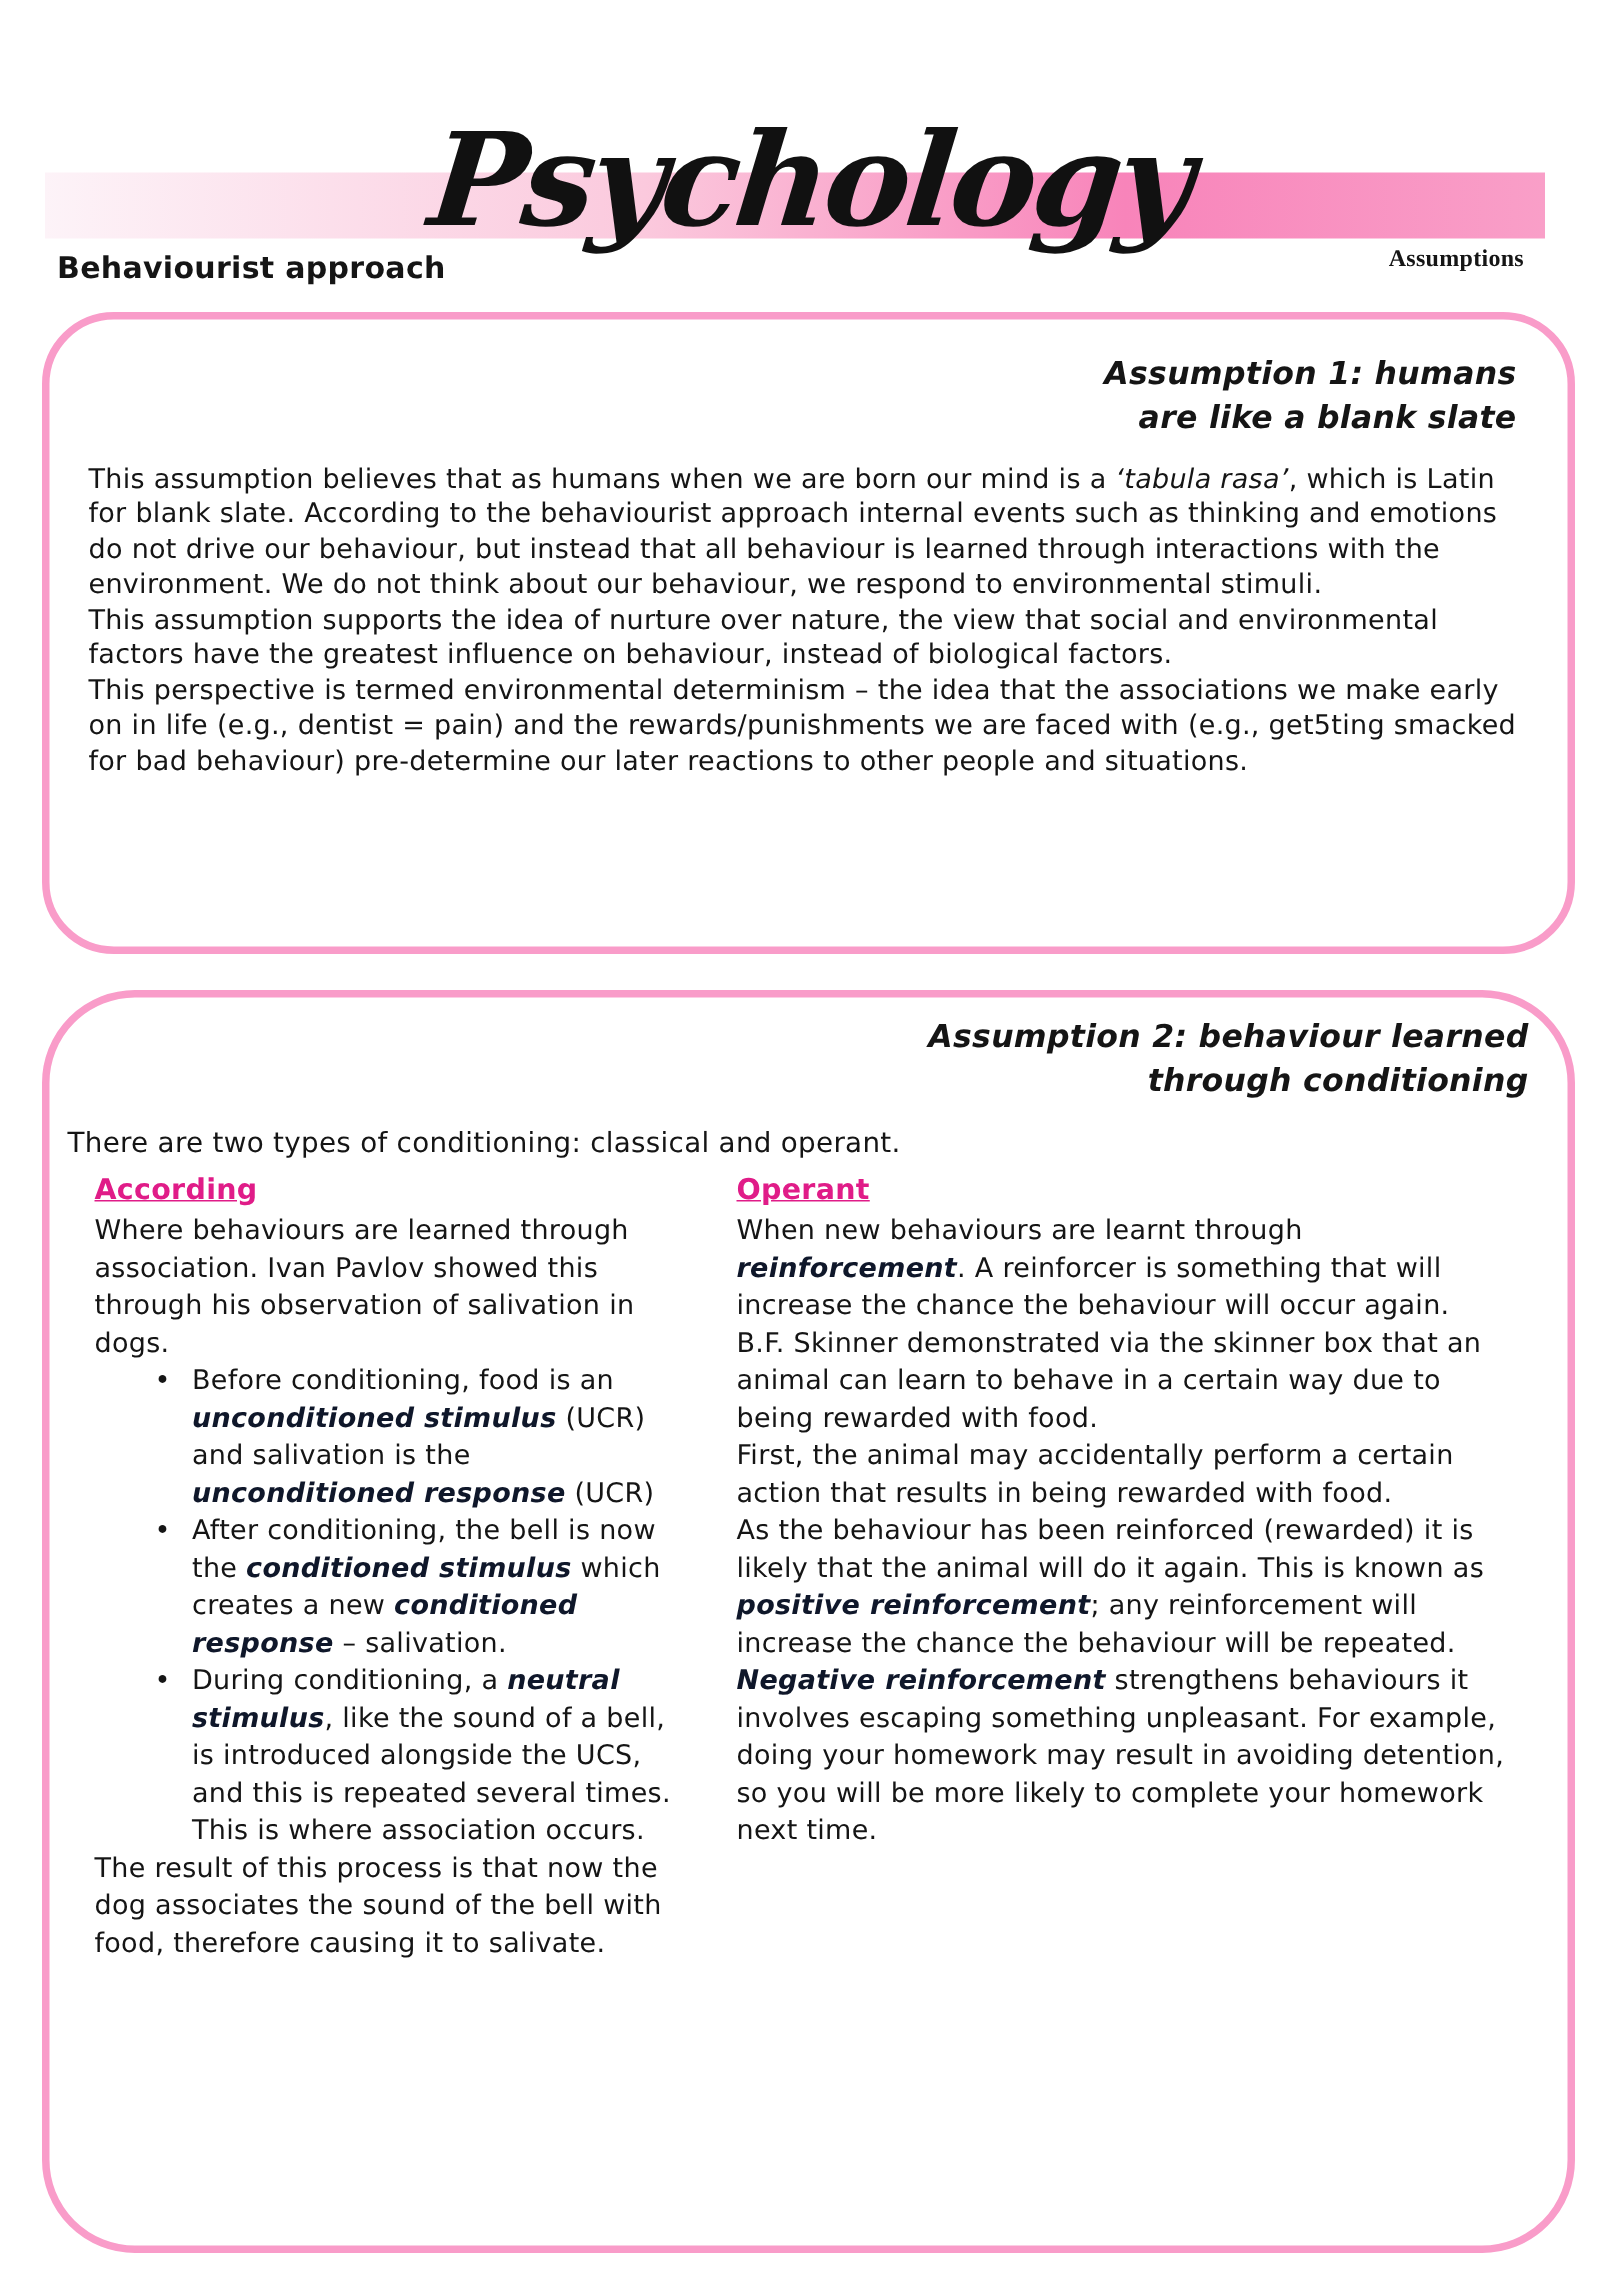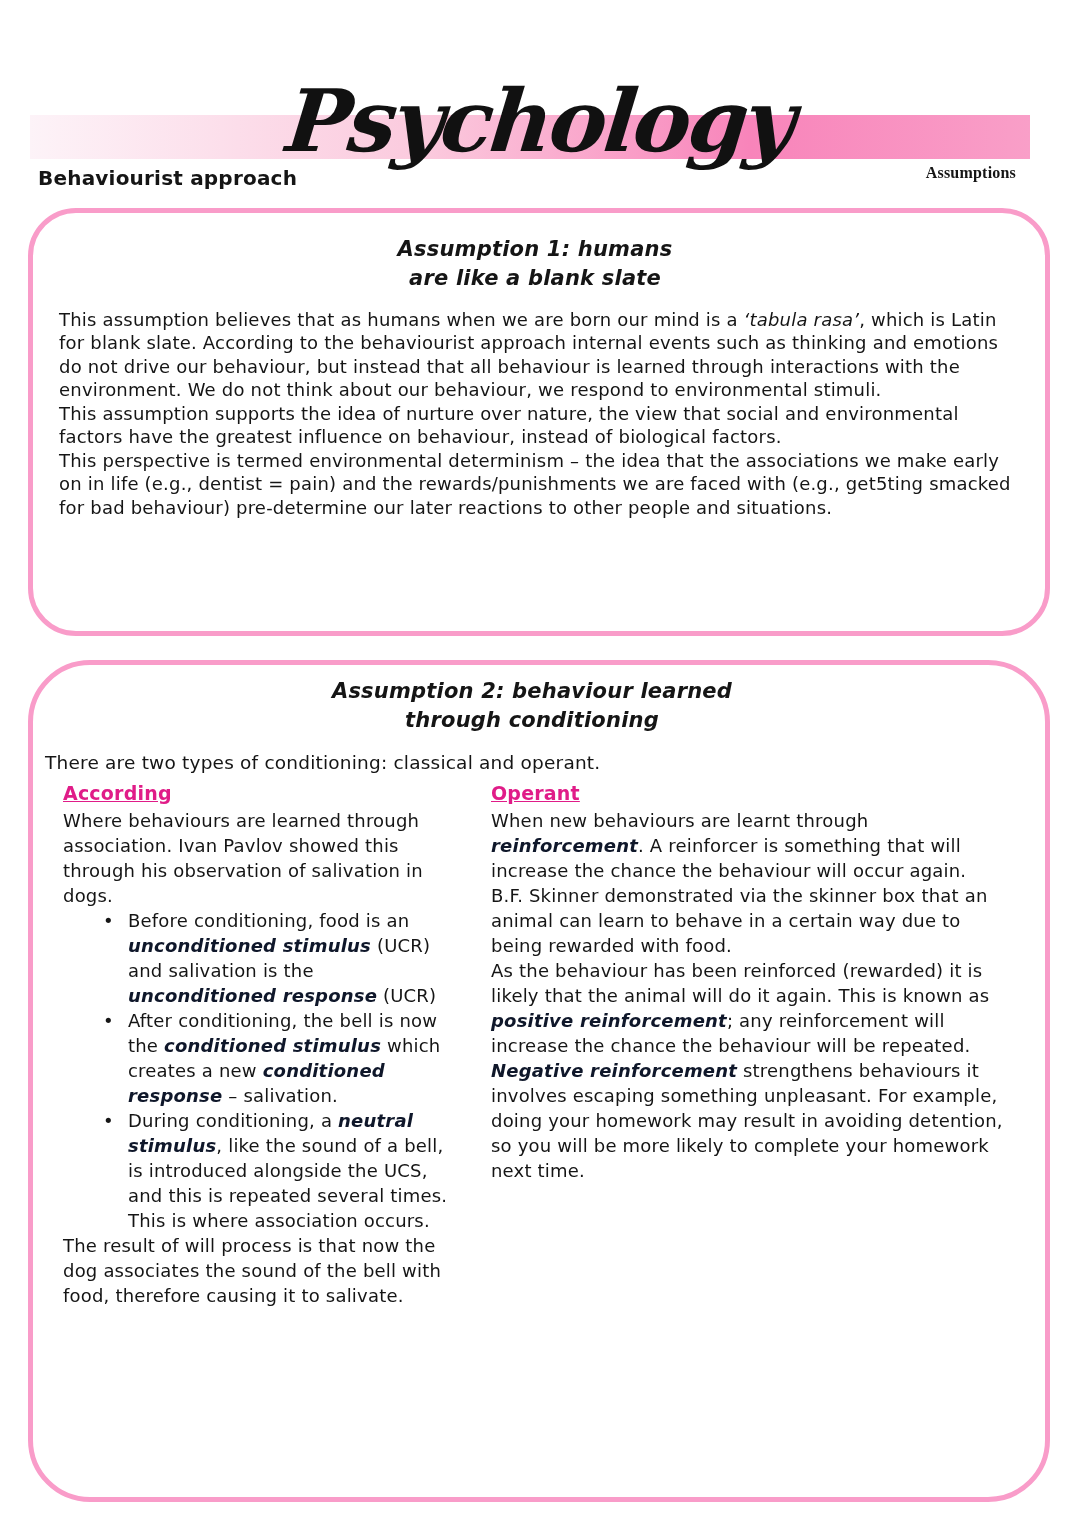--- a/index.html
+++ b/index.html
@@ -71,21 +71,21 @@
     border-radius: 48px;
     padding: 18px 34px 10px 26px;
   }
   .box2 {
     top: 660px;
     height: 842px;
     border-radius: 62px;
     padding: 8px 26px 10px 12px;
   }
   .box-title {
-    text-align: center;
+    text-align: right;
     font-weight: bold;
     font-style: italic;
     font-size: 21px;
     line-height: 1.4;
     margin: 4px 0 14px 0;
     letter-spacing: 0.2px;
   }
   .box1 .body-text p {
     margin: 0;
     font-size: 18px;
@@ -170,27 +170,28 @@
     <div class="columns">
 
       <div class="col col-left">
         <div class="col-heading">According</div>
         <p>Where behaviours are learned through association. Ivan Pavlov showed this through his observation of salivation in dogs.</p>
         <ul class="bullets">
           <li>Before conditioning, food is an <span class="hl">unconditioned stimulus</span> (UCR) and salivation is the <span class="hl">unconditioned response</span> (UCR)</li>
           <li>After conditioning, the bell is now the <span class="hl">conditioned stimulus</span> which creates a new <span class="hl">conditioned response</span> – salivation.</li>
           <li>During conditioning, a <span class="hl">neutral stimulus</span>, like the sound of a bell, is introduced alongside the UCS, and this is repeated several times. This is where association occurs.</li>
         </ul>
-        <p>The result of will process is that now the dog associates the sound of the bell with food, therefore causing it to salivate.</p>
+        <p>The result of this process is that now the dog associates the sound of the bell with food, therefore causing it to salivate.</p>
       </div>
 
       <div class="col col-right">
         <div class="col-heading">Operant</div>
         <p>When new behaviours are learnt through <span class="hl">reinforcement</span>. A reinforcer is something that will increase the chance the behaviour will occur again.</p>
         <p>B.F. Skinner demonstrated via the skinner box that an animal can learn to behave in a certain way due to being rewarded with food.</p>
+        <p>First, the animal may accidentally perform a certain action that results in being rewarded with food.</p>
         <p>As the behaviour has been reinforced (rewarded) it is likely that the animal will do it again. This is known as <span class="hl">positive reinforcement</span>; any reinforcement will increase the chance the behaviour will be repeated.</p>
         <p><span class="hl">Negative reinforcement</span> strengthens behaviours it involves escaping something unpleasant. For example, doing your homework may result in avoiding detention, so you will be more likely to complete your homework next time.</p>
       </div>
 
     </div>
   </section>
 
 </div>
 
 </body></html>

